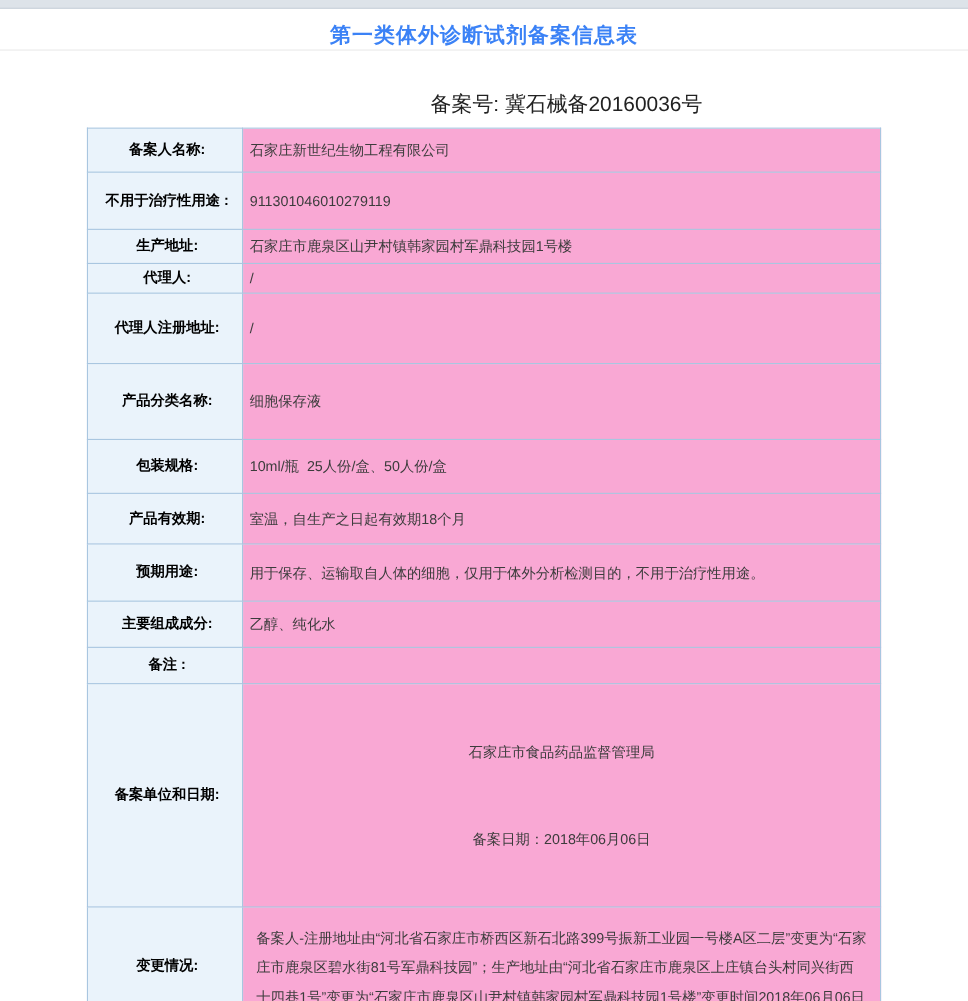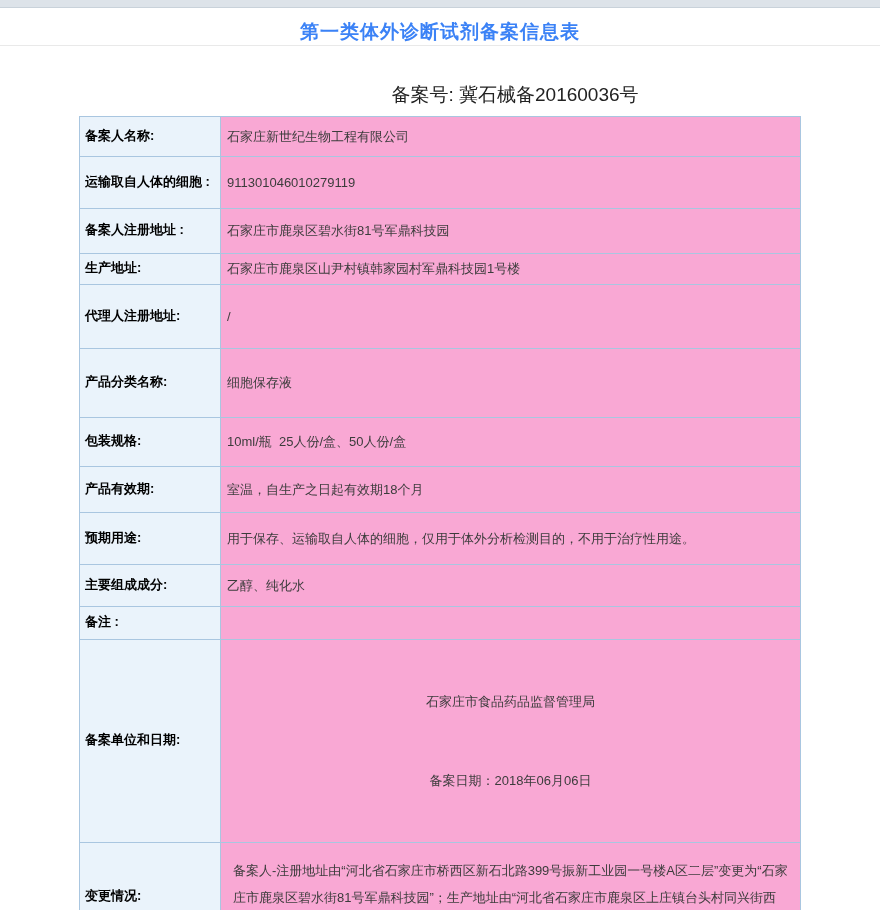--- a/index.html
+++ b/index.html
@@ -46,21 +46,21 @@
     table-layout: fixed;
     font-size: 13px;
     color: #3c3c3c;
   }
   table.filing-table td {
     border: 1px solid #a9c6e0;
   }
   td.lbl {
     width: 134px;
     background: #eaf3fb;
-    text-align: left;
+    text-align: center;
     vertical-align: middle;
     font-weight: bold;
     color: #000000;
     padding: 2px 1px 4px 5px;
     line-height: 1.5;
   }
   td.val {
     background: #f9a8d4;
     vertical-align: middle;
     padding: 3px 6px 3px 6px;
@@ -102,30 +102,30 @@
   <span>冀石械备20160036号</span>
 </div>
 
 <table class="filing-table">
   <tbody>
       <tr class="r1">
     <td class="lbl">备案人名称:</td>
     <td class="val">石家庄新世纪生物工程有限公司</td>
   </tr>
   <tr class="r2">
-    <td class="lbl">运输取自人体的细胞 :</td>
+    <td class="lbl">不用于治疗性用途 :</td>
     <td class="val">911301046010279119</td>
-  </tr>
-  <tr class="r3">
-    <td class="lbl">备案人注册地址 :</td>
-    <td class="val">石家庄市鹿泉区碧水街81号军鼎科技园</td>
   </tr>
   <tr class="r4">
     <td class="lbl">生产地址:</td>
     <td class="val">石家庄市鹿泉区山尹村镇韩家园村军鼎科技园1号楼</td>
+  </tr>
+  <tr class="r5">
+    <td class="lbl">代理人:</td>
+    <td class="val">/</td>
   </tr>
   <tr class="r6">
     <td class="lbl">代理人注册地址:</td>
     <td class="val">/</td>
   </tr>
   <tr class="r7">
     <td class="lbl">产品分类名称:</td>
     <td class="val">细胞保存液</td>
   </tr>
   <tr class="r8">

